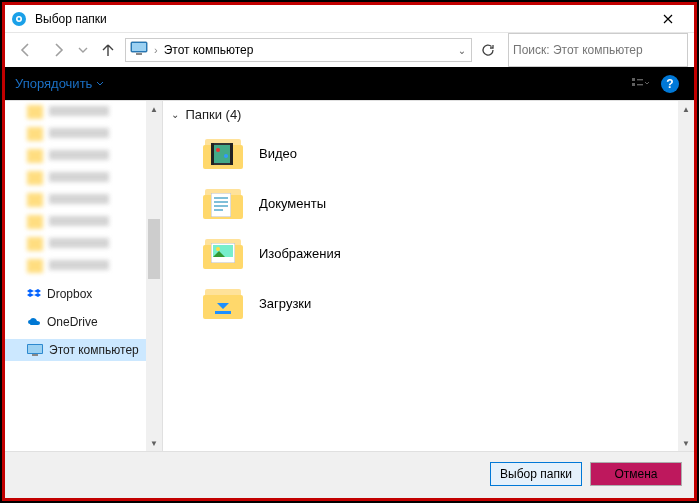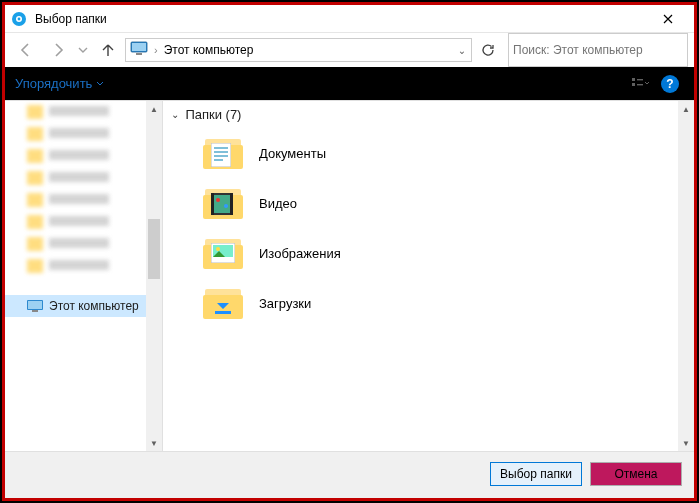--- a/index.html
+++ b/index.html
@@ -184,21 +184,33 @@
           </div>
           <div class="side-item blurred">
             <span class="ficon"></span>
             <span><span style="display:inline-block;width:60px;height:10px;background:#ccc;"></span></span>
           </div>
           <div class="side-item blurred">
             <span class="ficon"></span>
             <span><span style="display:inline-block;width:60px;height:10px;background:#ccc;"></span></span>
           </div>
           <div style="height: 6px;"></div>
+          <div class="side-item">
+            <span class="dropbox-ico"><svg viewBox="0 0 14 14">
+                <path d="M3 2 L7 4 L3 6 L0 4 Z M11 2 L14 4 L11 6 L7 4 Z M3 6 L7 8 L3 10 L0 8 Z M11 6 L14 8 L11 10 L7 8 Z" fill="#0061ff"></path>
+              </svg></span>
+            <span>Dropbox</span>
+          </div>
           <div style="height: 6px;"></div>
+          <div class="side-item">
+            <span class="onedrive-ico"><svg viewBox="0 0 14 14">
+                <path d="M3 9 Q1 9 1 7 Q1 5 3 5 Q4 3 6 3 Q9 3 10 6 Q13 6 13 8 Q13 10 11 10 H4 Q3 10 3 9" fill="#0078d4"></path>
+              </svg></span>
+            <span>OneDrive</span>
+          </div>
           <div style="height: 6px;"></div>
           <div class="side-item selected">
             <span class="pc-monitor"><svg viewBox="0 0 16 12">
                 <rect x="0" y="0" width="16" height="10" rx="1" fill="#2d89cf"></rect>
                 <rect x="1" y="1" width="14" height="8" fill="#9cd1f2"></rect>
                 <rect x="5" y="10" width="6" height="2" fill="#888"></rect>
               </svg></span>
             <span>Этот компьютер</span>
           </div>
         </div>
@@ -207,56 +219,56 @@
         <div style="flex:0 0 100px"></div>
         <div class="thumb"></div>
         <div style="flex:1"></div>
         <div class="arrow">▼</div>
       </div>
     </div>
 
     <div class="main-pane">
       <div class="group-header">
         <span class="chev">⌄</span>
-        <span>Папки (7)</span>
+        <span>Папки (4)</span>
       </div>
       <div class="folder-list" id="folder-list">
-          <div class="folder-item">
-            <div class="folder-icon">
-              <div class="folder-back"></div>
-              <div class="folder-front"></div>
-              <div class="folder-overlay"><svg width="20" height="24" viewBox="0 0 20 24">
-                  <rect x="0" y="0" width="20" height="24" fill="#fff" stroke="#bbb"></rect>
-                  <line x1="3" y1="5" x2="17" y2="5" stroke="#5ac" stroke-width="1.5"></line>
-                  <line x1="3" y1="9" x2="17" y2="9" stroke="#5ac" stroke-width="1.5"></line>
-                  <line x1="3" y1="13" x2="17" y2="13" stroke="#5ac" stroke-width="1.5"></line>
-                  <line x1="3" y1="17" x2="12" y2="17" stroke="#5ac" stroke-width="1.5"></line>
-                </svg></div>
-            </div>
-            <div class="folder-label">Документы</div>
-          </div>
           <div class="folder-item">
             <div class="folder-icon">
               <div class="folder-back"></div>
               <div class="folder-front"></div>
               <div class="folder-overlay"><svg width="22" height="22" viewBox="0 0 22 22">
                   <rect x="0" y="0" width="22" height="22" fill="#333"></rect>
                   <rect x="2" y="2" width="18" height="18" fill="#4a8"></rect>
                   <circle cx="7" cy="7" r="2" fill="#e33"></circle>
                   <circle cx="15" cy="13" r="2" fill="#39f"></circle>
                   <rect x="0" y="0" width="3" height="22" fill="#222"></rect>
                   <rect x="19" y="0" width="3" height="22" fill="#222"></rect>
                 </svg></div>
             </div>
             <div class="folder-label">Видео</div>
           </div>
           <div class="folder-item">
             <div class="folder-icon">
               <div class="folder-back"></div>
               <div class="folder-front"></div>
+              <div class="folder-overlay"><svg width="20" height="24" viewBox="0 0 20 24">
+                  <rect x="0" y="0" width="20" height="24" fill="#fff" stroke="#bbb"></rect>
+                  <line x1="3" y1="5" x2="17" y2="5" stroke="#5ac" stroke-width="1.5"></line>
+                  <line x1="3" y1="9" x2="17" y2="9" stroke="#5ac" stroke-width="1.5"></line>
+                  <line x1="3" y1="13" x2="17" y2="13" stroke="#5ac" stroke-width="1.5"></line>
+                  <line x1="3" y1="17" x2="12" y2="17" stroke="#5ac" stroke-width="1.5"></line>
+                </svg></div>
+            </div>
+            <div class="folder-label">Документы</div>
+          </div>
+          <div class="folder-item">
+            <div class="folder-icon">
+              <div class="folder-back"></div>
+              <div class="folder-front"></div>
               <div class="folder-overlay"><svg width="24" height="20" viewBox="0 0 24 20">
                   <rect x="0" y="0" width="24" height="20" fill="#fff" stroke="#bbb"></rect>
                   <rect x="2" y="2" width="20" height="12" fill="#7ec"></rect>
                   <circle cx="7" cy="6" r="2" fill="#fd4"></circle>
                   <path d="M2 14 L8 8 L14 14 Z" fill="#393"></path>
                 </svg></div>
             </div>
             <div class="folder-label">Изображения</div>
           </div>
           <div class="folder-item">

